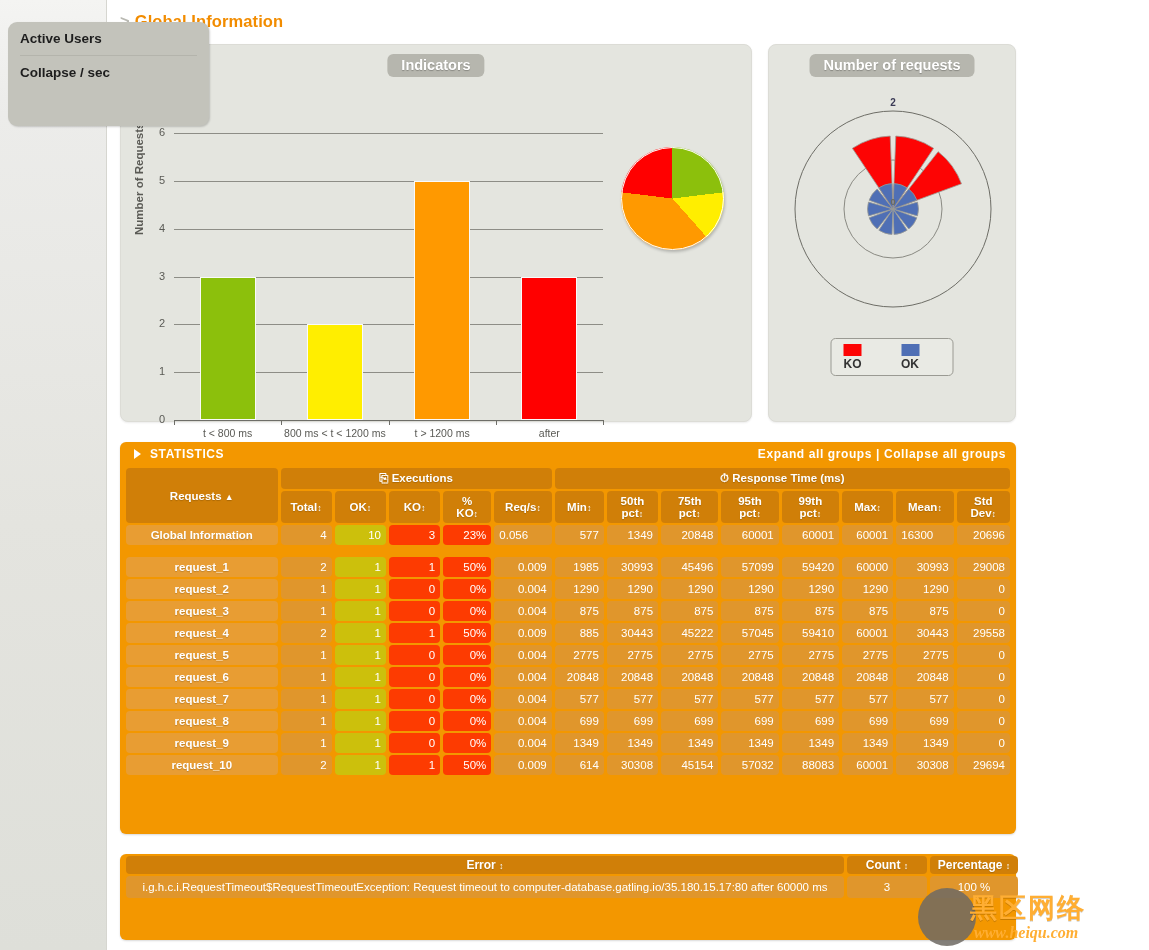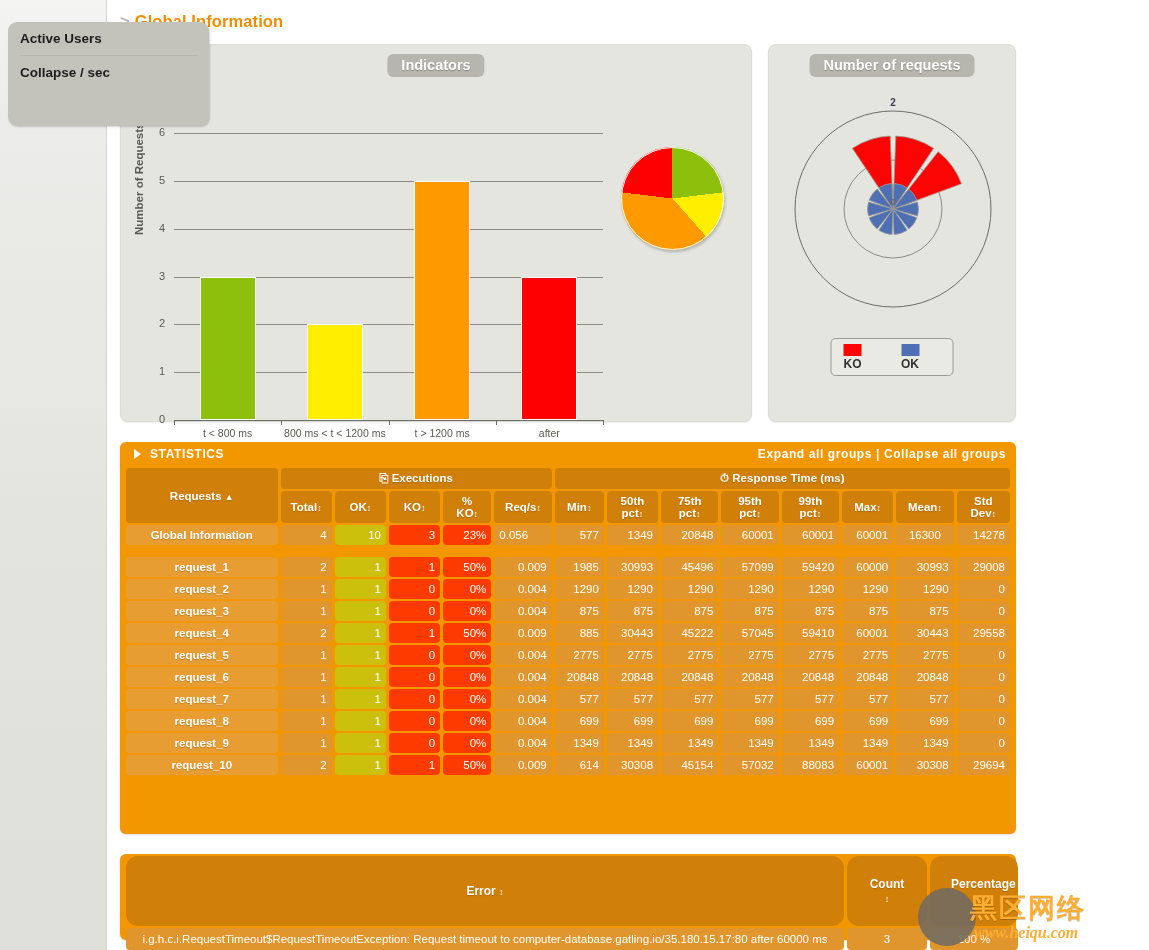--- a/index.html
+++ b/index.html
@@ -183,21 +183,21 @@
   td.kopc{ background: #fd3b01; text-align: right; }
   .sortarrow { font-size: 9px; }
 
   
   table.err {
     border-collapse: separate; border-spacing: 3px 2px;
     width: 890px; margin: 0 3px; table-layout: fixed;
   }
   table.err th {
     background: #d07f08; color: #fff; font-size: 12px; font-weight: bold;
-    text-align: center; padding: 21px; border-radius: 12px;
+    text-align: center; padding: 2px; border-radius: 4px;
     text-shadow: 0 1px 1px rgba(0,0,0,.18);
   }
   table.err td {
     background: #e0962c; color: #fff; font-size: 11.5px;
     padding: 5px; border-radius: 4px;
   }
   td.errmsg { text-align: center; }
   td.errnum { text-align: center; }
 
   
@@ -389,22 +389,22 @@
           <td class="ok" style="text-align: right;">10</td>
           <td class="ko" style="text-align: right;">3</td>
           <td class="kopc" style="text-align: right;">23%</td>
           <td class="num " style="text-align: left;">0.056</td>
           <td class="num " style="text-align: right;">577</td>
           <td class="num " style="text-align: right;">1349</td>
           <td class="num " style="text-align: right;">20848</td>
           <td class="num " style="text-align: right;">60001</td>
           <td class="num " style="text-align: right;">60001</td>
           <td class="num " style="text-align: right;">60001</td>
-          <td class="num " style="text-align: center;">16300</td>
-          <td class="num " style="text-align: right;">14278</td>
+          <td class="num " style="text-align: left;">16300</td>
+          <td class="num " style="text-align: right;">20696</td>
         </tr>
         <tr style="height: 8px;">
           <td colspan="14" style="padding: 0px; background: transparent;"></td>
         </tr>
         <tr>
           <td class="reqname">request_1</td>
           <td class="num " style="text-align: right;">2</td>
           <td class="ok" style="text-align: right;">1</td>
           <td class="ko" style="text-align: right;">1</td>
           <td class="kopc" style="text-align: right;">50%</td>

